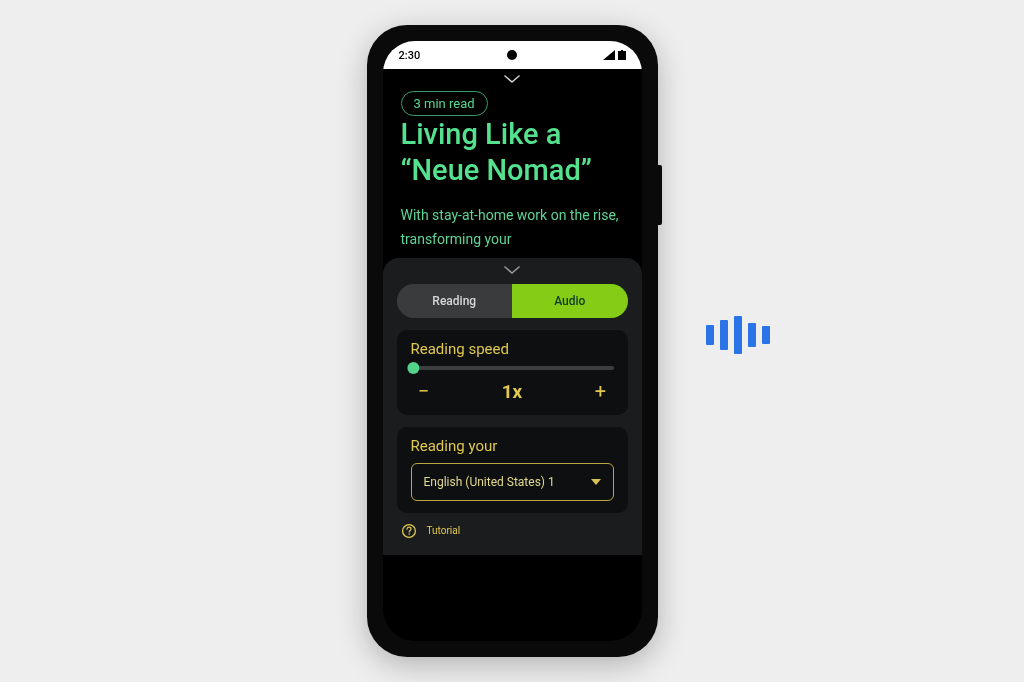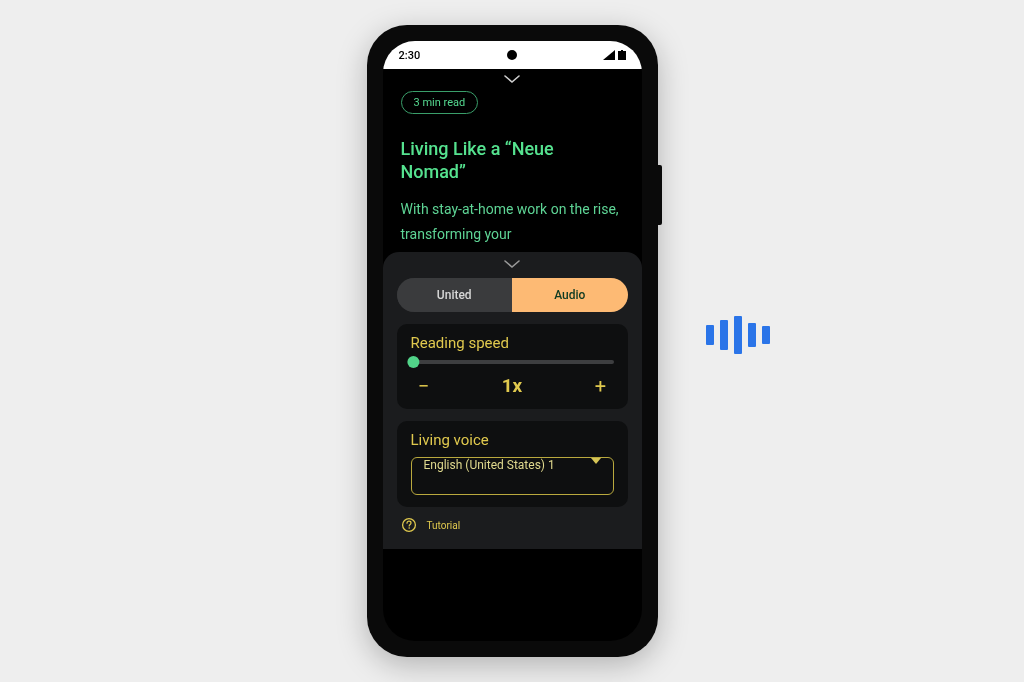--- a/index.html
+++ b/index.html
@@ -82,29 +82,29 @@
     justify-content: center;
     padding: 4px 0 6px 0;
   }
   .article-area {
     padding: 0 18px 6px 18px;
   }
   .badge {
     display: inline-block;
     border: 1px solid #3a9e6a;
     color: #55d990;
-    font-size: 11px;
+    font-size: 13px;
     padding: 4px 12px;
     border-radius: 999px;
-    margin-bottom: 24px;
+    margin-bottom: 0;
     text-align: right;
   }
   .title {
     color: #55e28f;
-    font-size: 18px;
+    font-size: 29px;
     font-weight: 500;
     line-height: 1.25;
     margin-bottom: 14px;
   }
   .body-text {
     color: #5ed495;
     font-size: 14px;
     line-height: 1.75;
   }
   .panel {
@@ -132,21 +132,21 @@
     justify-content: center;
     font-size: 12px;
     font-weight: 500;
     cursor: pointer;
   }
   .seg-display {
     background: #3a3b3d;
     color: #d7d7d7;
   }
   .seg-audio {
-    background: #fdba74;
+    background: #84cc16;
     color: #0e3a22;
   }
   .card {
     background: #0e0f10;
     border-radius: 10px;
     padding: 10px 14px 12px 14px;
     margin-top: 12px;
   }
   .card-label {
     color: #e0c94e;
@@ -176,21 +176,21 @@
     color: #e0c94e;
     font-size: 16px;
   }
   .slider-row .mid { font-size: 19px; font-weight: 700; }
   .slider-btn { width: 26px; text-align: center; font-size: 20px; line-height: 1; }
   .voice-select {
     border: 1px solid #b9a93e;
     border-radius: 6px;
     height: 38px;
     display: flex;
-    align-items: flex-start;
+    align-items: center;
     justify-content: space-between;
     padding: 0 12px;
     color: #e0d98e;
     font-size: 12px;
     margin-top: 4px;
   }
   .link-row {
     display: flex;
     align-items: center;
     gap: 10px;
@@ -250,41 +250,41 @@
 
         <div class="panel">
           <div class="panel-collapse">
             <svg width="18" height="12" viewBox="0 0 18 12">
                 <path d="M2 3 L9 9 L16 3" stroke="#9a9a9a" stroke-width="1.6" fill="none" stroke-linecap="round"></path>
               </svg>
           </div>
 
           <div class="seg">
             <div class="seg-btn seg-display">
-              <span>United</span>
+              <span>Reading</span>
             </div>
             <div class="seg-btn seg-audio">
               <span>Audio</span>
             </div>
           </div>
 
           <div class="card">
             <div class="card-label">Reading speed</div>
             <div class="slider-track">
               <div class="slider-thumb"></div>
             </div>
             <div class="slider-row">
               <div class="slider-btn">−</div>
               <div class="mid">1x</div>
               <div class="slider-btn">+</div>
             </div>
           </div>
 
           <div class="card">
-            <div class="card-label">Living voice</div>
+            <div class="card-label">Reading your</div>
             <div class="voice-select">
               <span>English (United States) 1</span>
               <svg width="10" height="6" viewBox="0 0 10 6">
                   <path d="M0 0 L5 6 L10 0 Z" fill="#d6c556"></path>
                 </svg>
             </div>
           </div>
 
           <div class="link-row">
             <svg width="16" height="16" viewBox="0 0 16 16">

